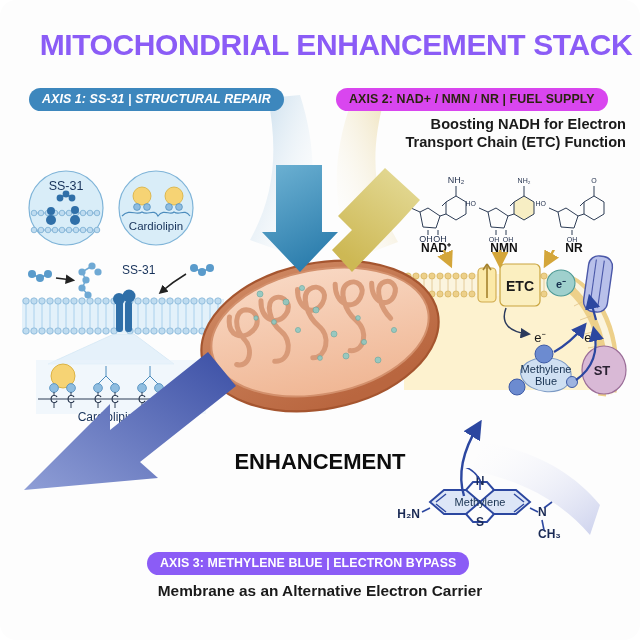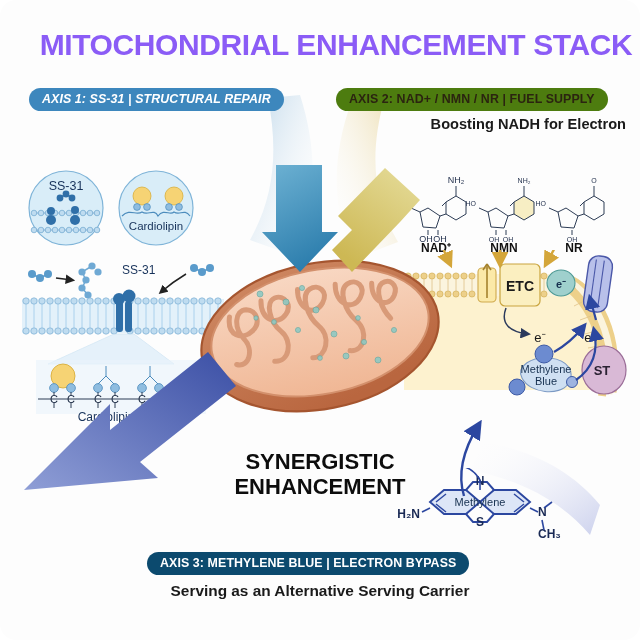--- a/index.html
+++ b/index.html
@@ -64,30 +64,31 @@
     <path d="M300,95 C318,150 318,210 292,255 L250,240 C275,195 278,150 268,98 Z" fill="url(#swA)"></path>
     <path d="M352,100 C330,160 332,215 356,258 L398,242 C372,198 370,152 384,100 Z" fill="url(#swB)"></path>
     <path d="M470,470 C520,480 560,500 590,535 L600,505 C572,470 530,450 484,442 Z" fill="url(#swC)"></path>
   </svg>
 
   <div class="abs" id="axis1">
     <span class="banner" style="background:#3d87bd">AXIS 1: SS-31  |  STRUCTURAL REPAIR</span>
   </div>
 
   <div class="abs" id="axis2">
-    <span class="banner gold" style="background:#4d7c0f">AXIS 2: NAD+ / NMN / NR  |  FUEL SUPPLY</span>
+    <span class="banner gold" style="background:#d946ef">AXIS 2: NAD+ / NMN / NR  |  FUEL SUPPLY</span>
   </div>
   <div class="abs sub" id="axis2sub">
     <div>Boosting NADH for Electron</div>
+    <div>Transport Chain (ETC) Function</div>
   </div>
 
   <div class="abs" id="axis3">
-    <span class="banner" style="background:#0c4a6e">AXIS 3: METHYLENE BLUE | ELECTRON BYPASS</span>
+    <span class="banner" style="background:#8b5cf6">AXIS 3: METHYLENE BLUE | ELECTRON BYPASS</span>
   </div>
-  <div class="abs sub" id="axis3sub">Serving as an Alternative Serving Carrier</div>
+  <div class="abs sub" id="axis3sub">Membrane as an Alternative Electron Carrier</div>
 
   <svg class="abs" style="left:18px;top:168px" width="210" height="258" viewBox="0 0 210 258">
     <defs>
       <linearGradient id="lipGrad" x1="0" y1="0" x2="0" y2="1">
         <stop offset="0%" stop-color="#d8ecf8"></stop>
           <stop offset="100%" stop-color="#eef7fc"></stop>
       </linearGradient>
     </defs>
 
     <circle cx="48" cy="40" r="37" fill="#d9edf8" stroke="#7fb4d8" stroke-width="1.2"></circle>
@@ -575,21 +576,20 @@
 
     <path d="M276,232 L276,165 L322,165 L322,232 L338,232 L300,272 L262,232 Z" fill="url(#gArw1)"></path>
 
     <path d="M385,168 L420,200 L400,222 L352,272 L332,250 L352,230 L338,216 Z" fill="url(#gArw2)"></path>
 
     <path d="M24,490 L110,404 L110,430 L208,352 L236,386 L140,462 L158,478 Z" fill="url(#gArw3)"></path>
     <path d="M470,500 L456,466 L430,470 L400,400 L440,384 L468,452 L492,446 Z" fill="url(#gArw4)" opacity="0"></path>
   </svg>
 
   <div class="abs" id="synergy">
-    <div>SYNERGISTIC</div>
     <div>ENHANCEMENT</div>
   </div>
 
   <svg class="abs" style="left:386px;top:468px" width="196" height="80" viewBox="0 0 196 80">
     <g stroke="#2c47a0" stroke-width="1.9" fill="#dde6f7">
       <path d="M44,34 L58,22 L80,22 L94,34 L80,46 L58,46 Z"></path>
       <path d="M94,34 L108,22 L130,22 L144,34 L130,46 L108,46 Z"></path>
       <path d="M80,22 L87,14 L101,14 L108,22" fill="none"></path>
       <path d="M80,46 L87,54 L101,54 L108,46" fill="none"></path>
     </g>

